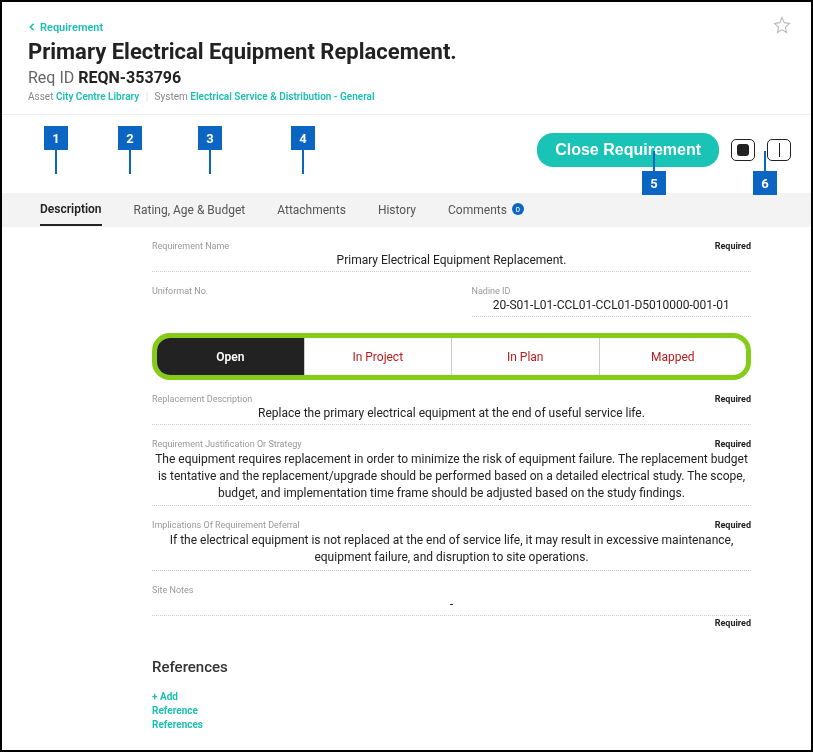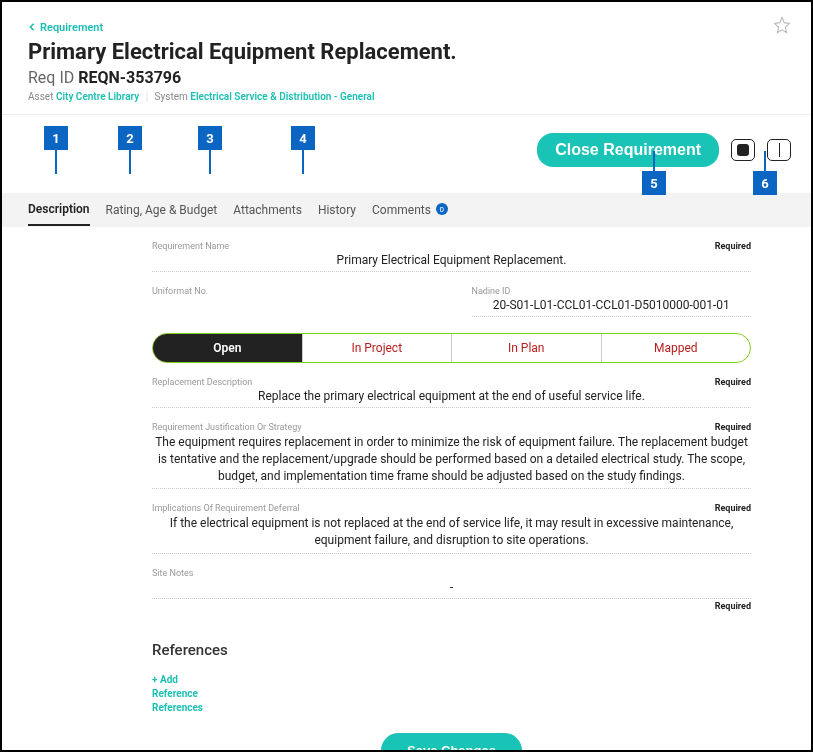--- a/index.html
+++ b/index.html
@@ -17,38 +17,38 @@
   .star { position: absolute; top: 14px; right: 20px; color: #bbb; cursor: pointer; }
   .star svg { width: 18px; height: 18px; }
 
   .toolbar-row { display: flex; align-items: center; padding: 18px 20px 6px 34px; }
   .close-btn { margin-left: auto; background: #19c3b6; color: #fff; border: none; border-radius: 16px; padding: 8px 18px; font-size: 16px; font-weight: 600; cursor: pointer; }
   .icon-btn { width: 24px; height: 22px; border: 1.5px solid #222; border-radius: 5px; margin-left: 12px; display: inline-flex; align-items: center; justify-content: center; cursor: pointer; background:#fff;}
   .icon-btn.dark-inner::before { content:""; width:12px; height:12px; background:#222; border-radius:3px; }
   .icon-btn.split::before { content:""; width:6px; height:14px; border-radius:3px 0 0 3px; background:#fff; border-right:1.5px solid #222; margin-right:0;}
   .icon-btn.split::after { content:""; width:6px; height:14px; border-radius:0 3px 3px 0; background:#fff;}
   
-  .tab-strip { background:#f3f3f3; padding: 0 26px; display:flex; gap:16px; align-items:center; font-size:12px; color:#555; height:34px; margin-top: 20px;}
+  .tab-strip { background:#f3f3f3; padding: 0 38px; display:flex; gap:32px; align-items:center; font-size:12px; color:#555; height:34px; margin-top: 20px;}
   .tab { cursor:pointer; padding: 8px 0; }
   .tab.active { color:#222; font-weight:600; border-bottom: 2px solid #222; }
   .badge { display:inline-flex; align-items:center; justify-content:center; width:12px; height:12px; background:#0a66c2; color:#fff; border-radius:50%; font-size:8px; margin-left:2px; vertical-align: top;}
 
   .callout { position:absolute; width:24px; height:24px; background:#0a66c2; color:#fff; font-weight:700; font-size:13px; display:flex; align-items:center; justify-content:center; z-index:10; }
   .callout-line { position:absolute; width:2px; background:#0a66c2; z-index:9; }
 
   .content { padding: 14px 60px 10px 150px; }
   .field { margin-bottom: 14px; text-align: center; }
   .field-row { display:flex; gap:40px; }
   .field-row .field { flex:1; }
   .flabel { font-size: 9px; color:#999; margin-bottom:2px; display:flex; justify-content:space-between;}
   .freq { font-size:9px; color:#222; font-weight:700; }
   .fval { font-size: 12px; color:#222; border-bottom:1px dotted #ccc; padding-bottom:4px; min-height:16px;}
   .fval.multi { line-height:1.4; }
 
-  .status-seg { display:flex; border:1px solid #84cc16; border-radius:18px; overflow:hidden; height:30px; margin-top:2px;}
+  .status-seg { display:flex; border:5px solid #84cc16; border-radius:18px; overflow:hidden; height:47px; margin-top:2px;}
   .seg { flex:1; display:flex; align-items:center; justify-content:center; font-size:12px; color:#b91c1c; border-right:1px solid #ccc; cursor:pointer;}
   .seg:last-child{border-right:none;}
   .seg.active{ background:#222; color:#fff; font-weight:600;}
 
   .refs h3 { font-size:15px; font-weight:500; color:#333; margin:30px 0 14px 0;}
   .addref { font-size:10px; color:#1bbfb3; font-weight:700; line-height:1.4; cursor:pointer; display:inline-block;}
   .save-row { text-align:center; margin-top:18px;}
   .save-btn { background:#19c3b6; color:#fff; border:none; border-radius:18px; padding:10px 26px; font-size:13px; font-weight:600; cursor:pointer;}
 </style>
 </head>

